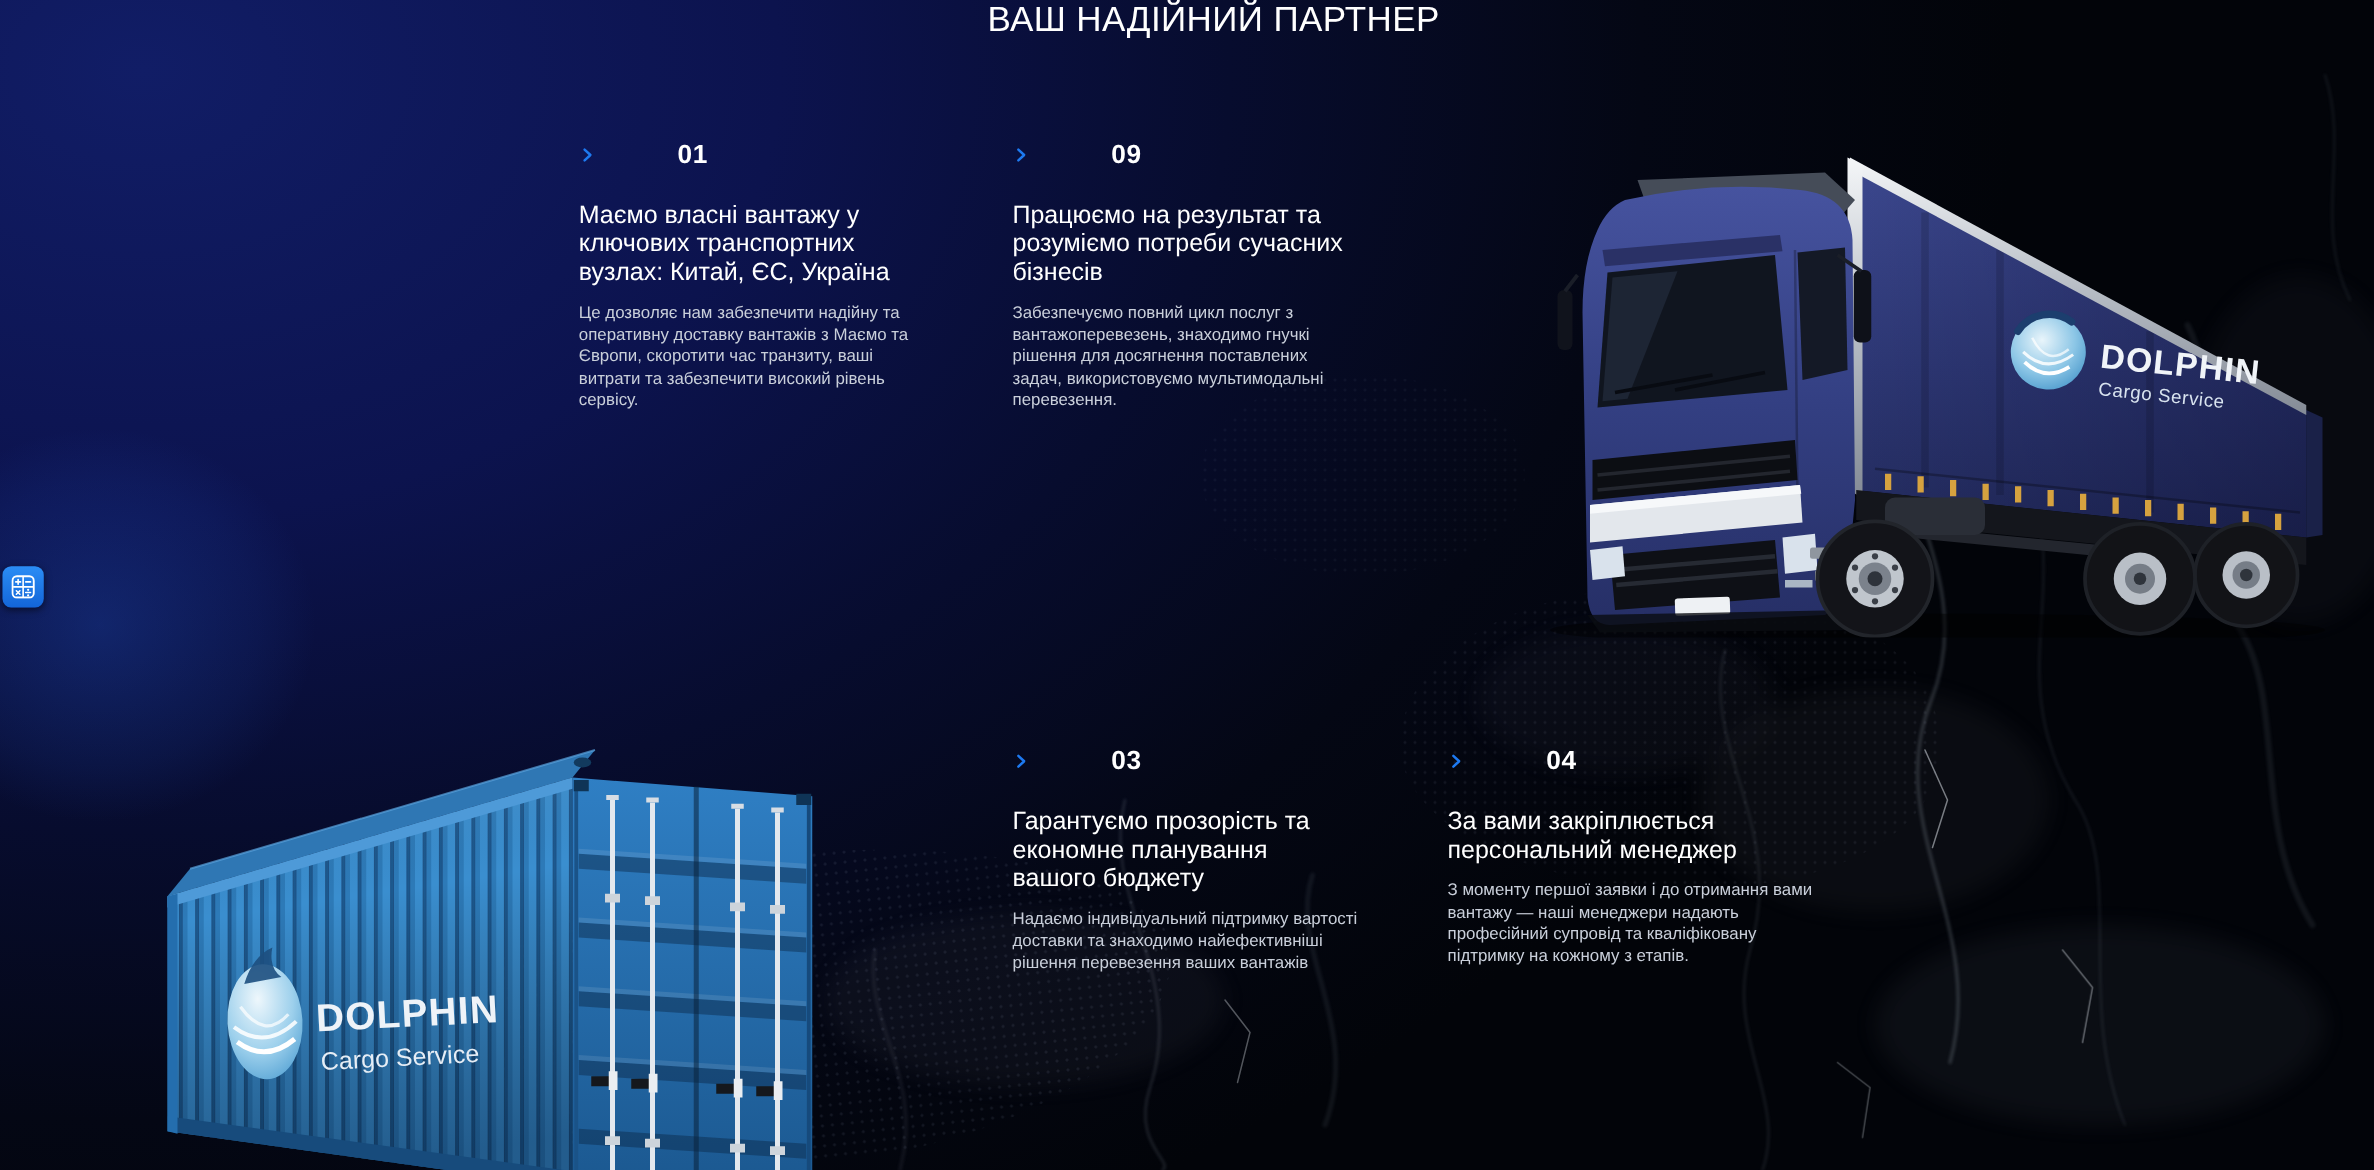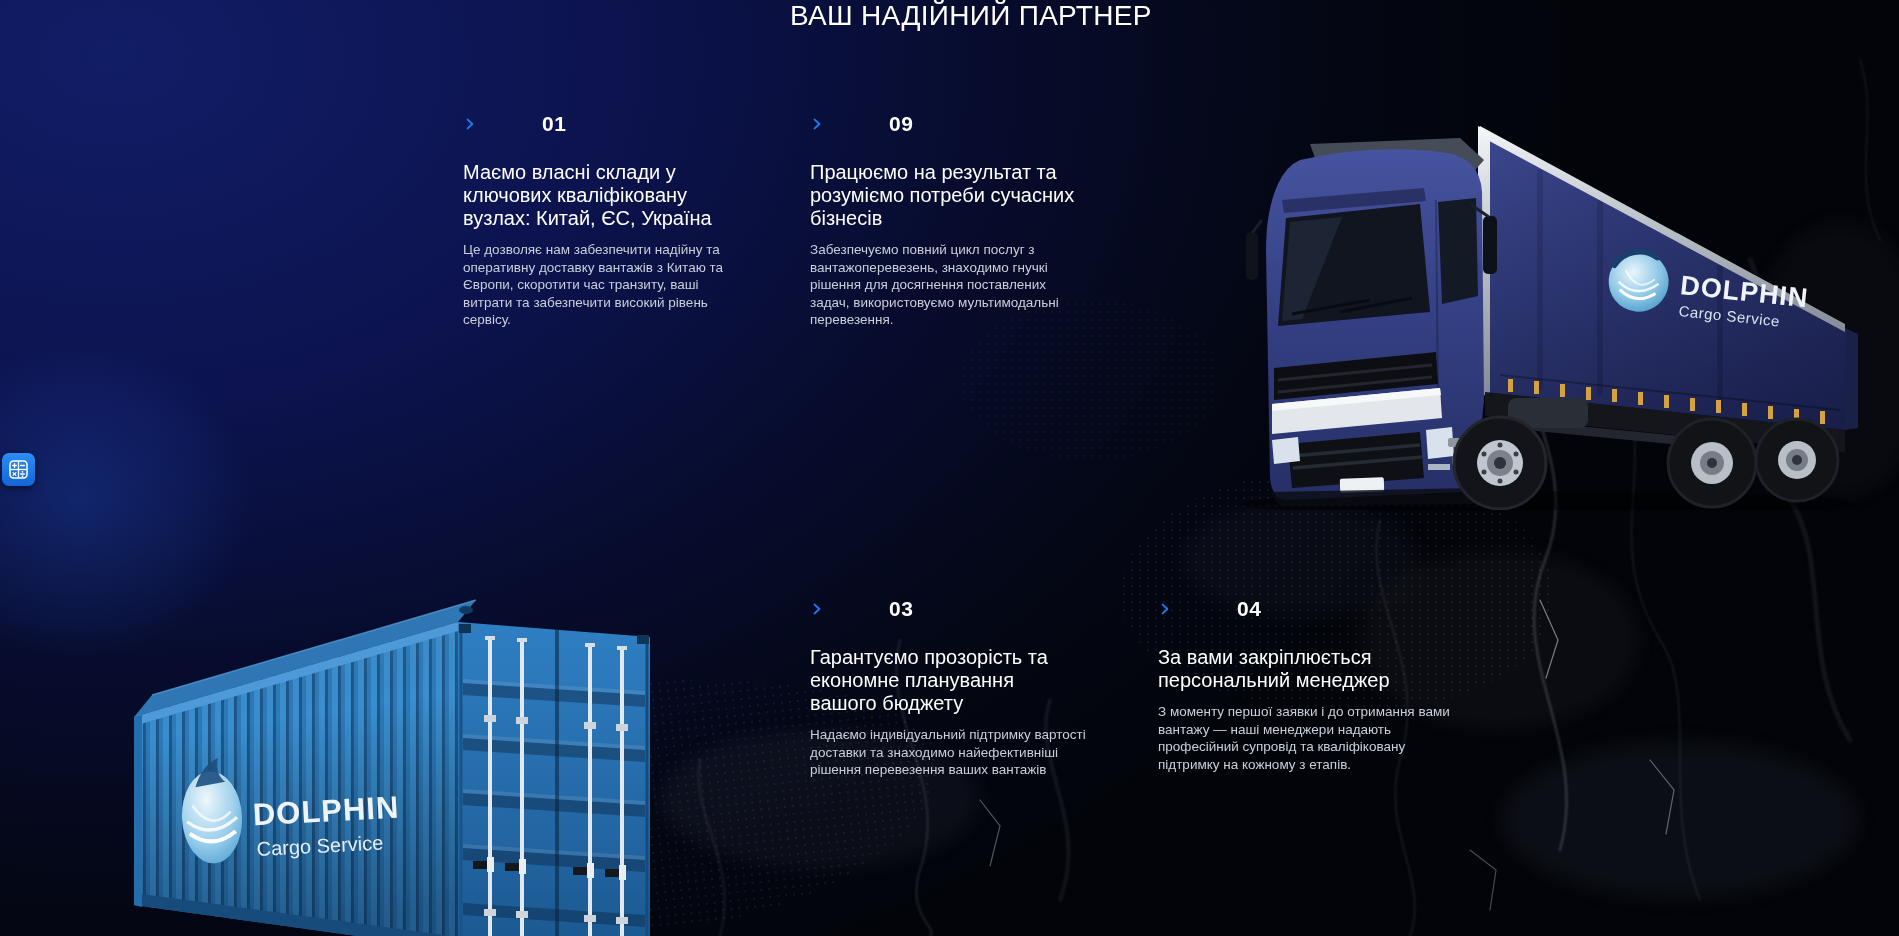--- a/index.html
+++ b/index.html
@@ -99,22 +99,22 @@
     <div>ВАШ НАДІЙНИЙ ПАРТНЕР</div>
   </div>
 
   <div class="feature" style="left:463px; top:113px; width:276px;">
     <div class="feat-head">
       <svg class="chev" viewBox="0 0 24 24">
           <path d="M8 4.5l8 7.5-8 7.5" fill="none" stroke="#1d79f0" stroke-width="3.4" stroke-linecap="round" stroke-linejoin="round"></path>
         </svg>
       <span class="num">01</span>
     </div>
-    <div class="f-title">Маємо власні склади у ключових кваліфіковану вузлах: Китай, ЄС, Україна</div>
-    <div class="f-body">Це дозволяє нам забезпечити надійну та оперативну доставку вантажів з Китаю та Європи, скоротити час транзиту, ваші витрати та забезпечити високий рівень сервісу.</div>
+    <div class="f-title">Маємо власні вантажу у ключових транспортних вузлах: Китай, ЄС, Україна</div>
+    <div class="f-body">Це дозволяє нам забезпечити надійну та оперативну доставку вантажів з Маємо та Європи, скоротити час транзиту, ваші витрати та забезпечити високий рівень сервісу.</div>
   </div>
 
   <div class="feature" style="left:810px; top:113px; width:276px;">
     <div class="feat-head">
       <svg class="chev" viewBox="0 0 24 24">
           <path d="M8 4.5l8 7.5-8 7.5" fill="none" stroke="#1d79f0" stroke-width="3.4" stroke-linecap="round" stroke-linejoin="round"></path>
         </svg>
       <span class="num">09</span>
     </div>
     <div class="f-title">Працюємо на результат та розуміємо потреби сучасних бізнесів</div>

